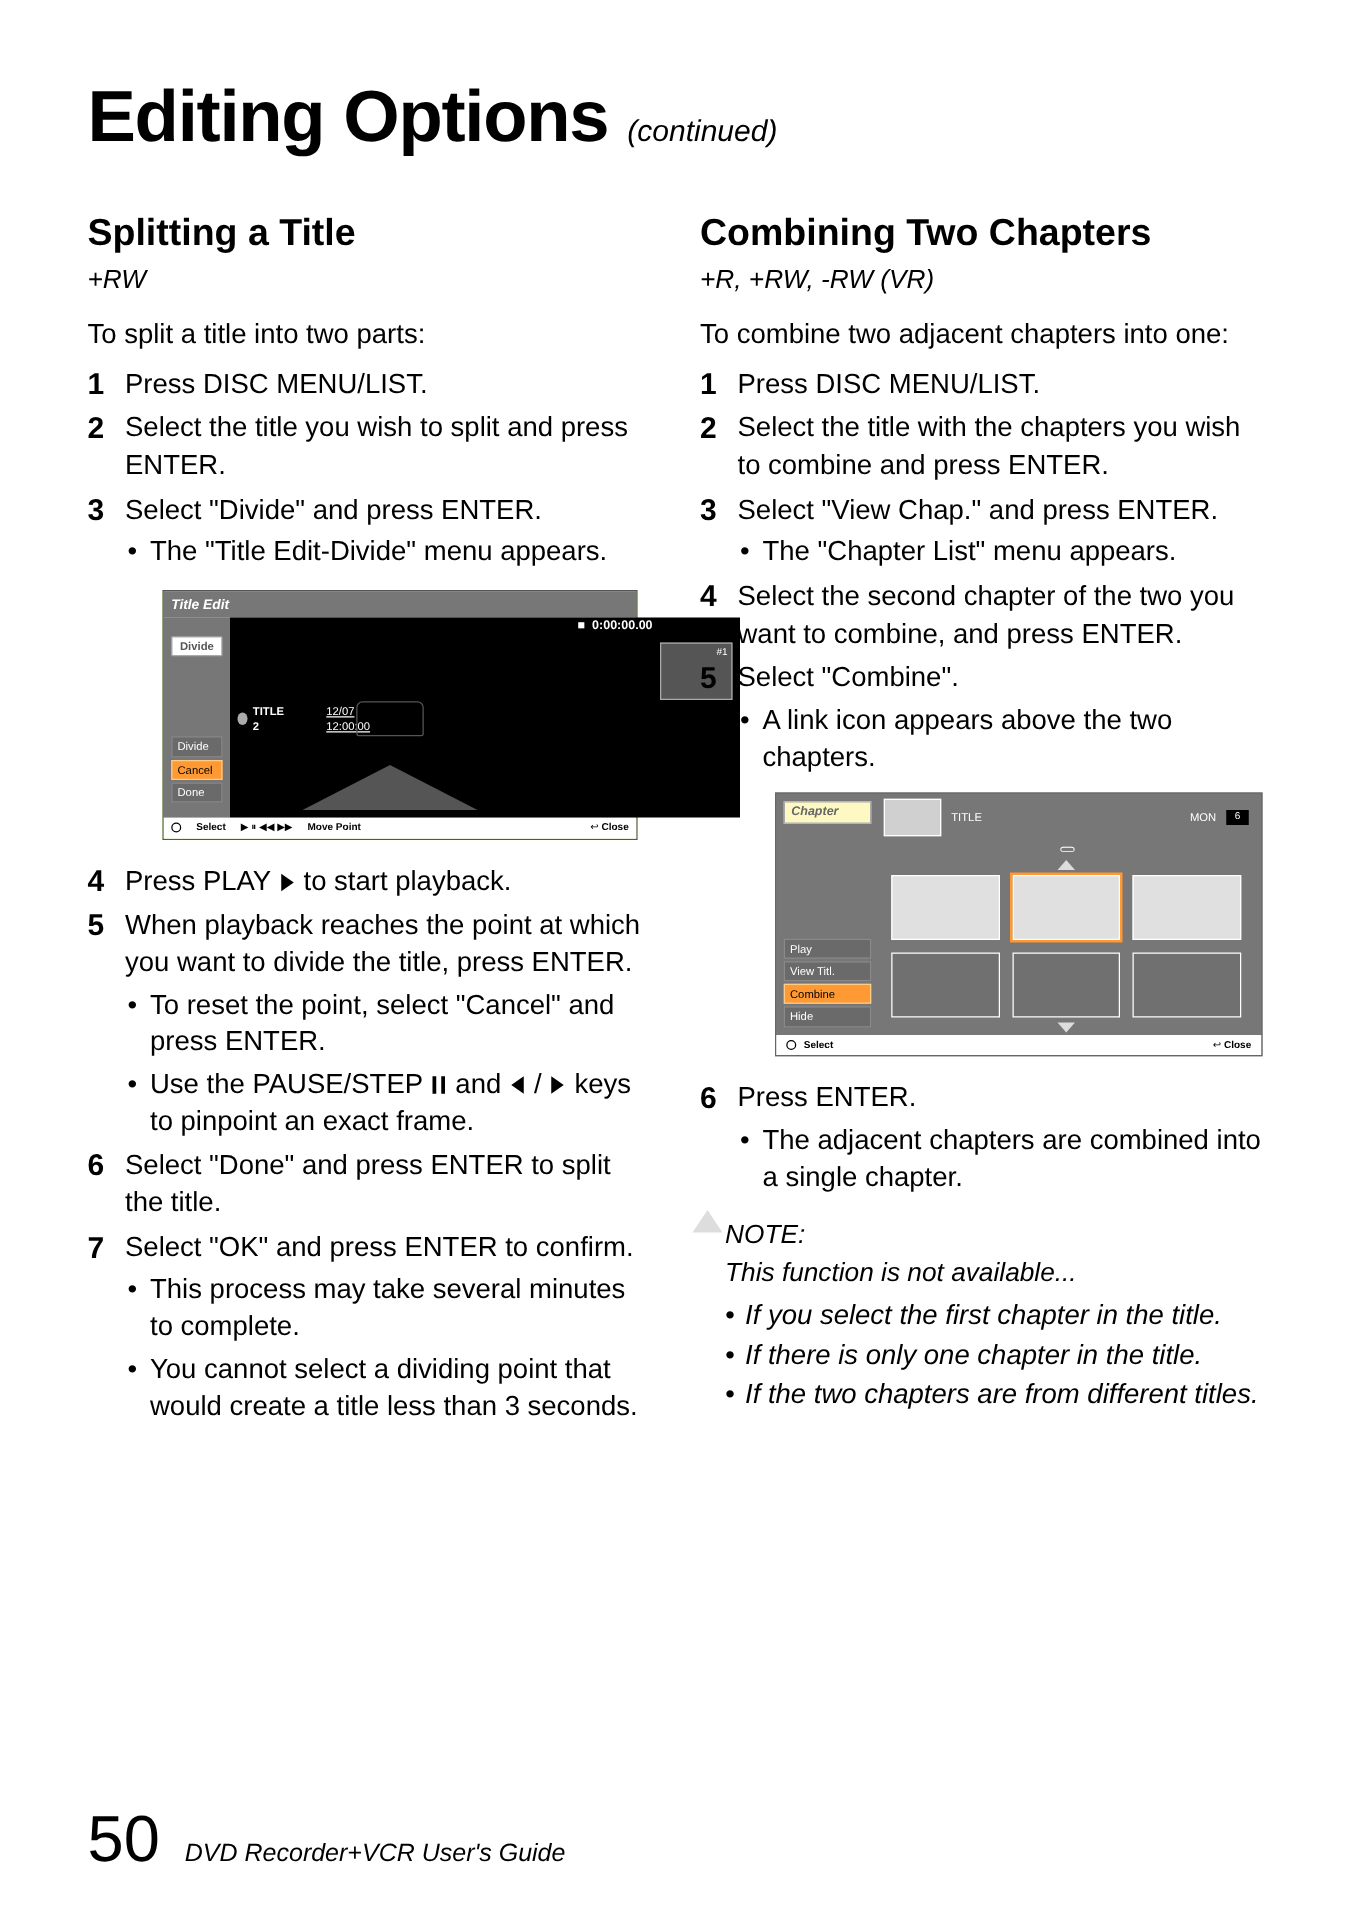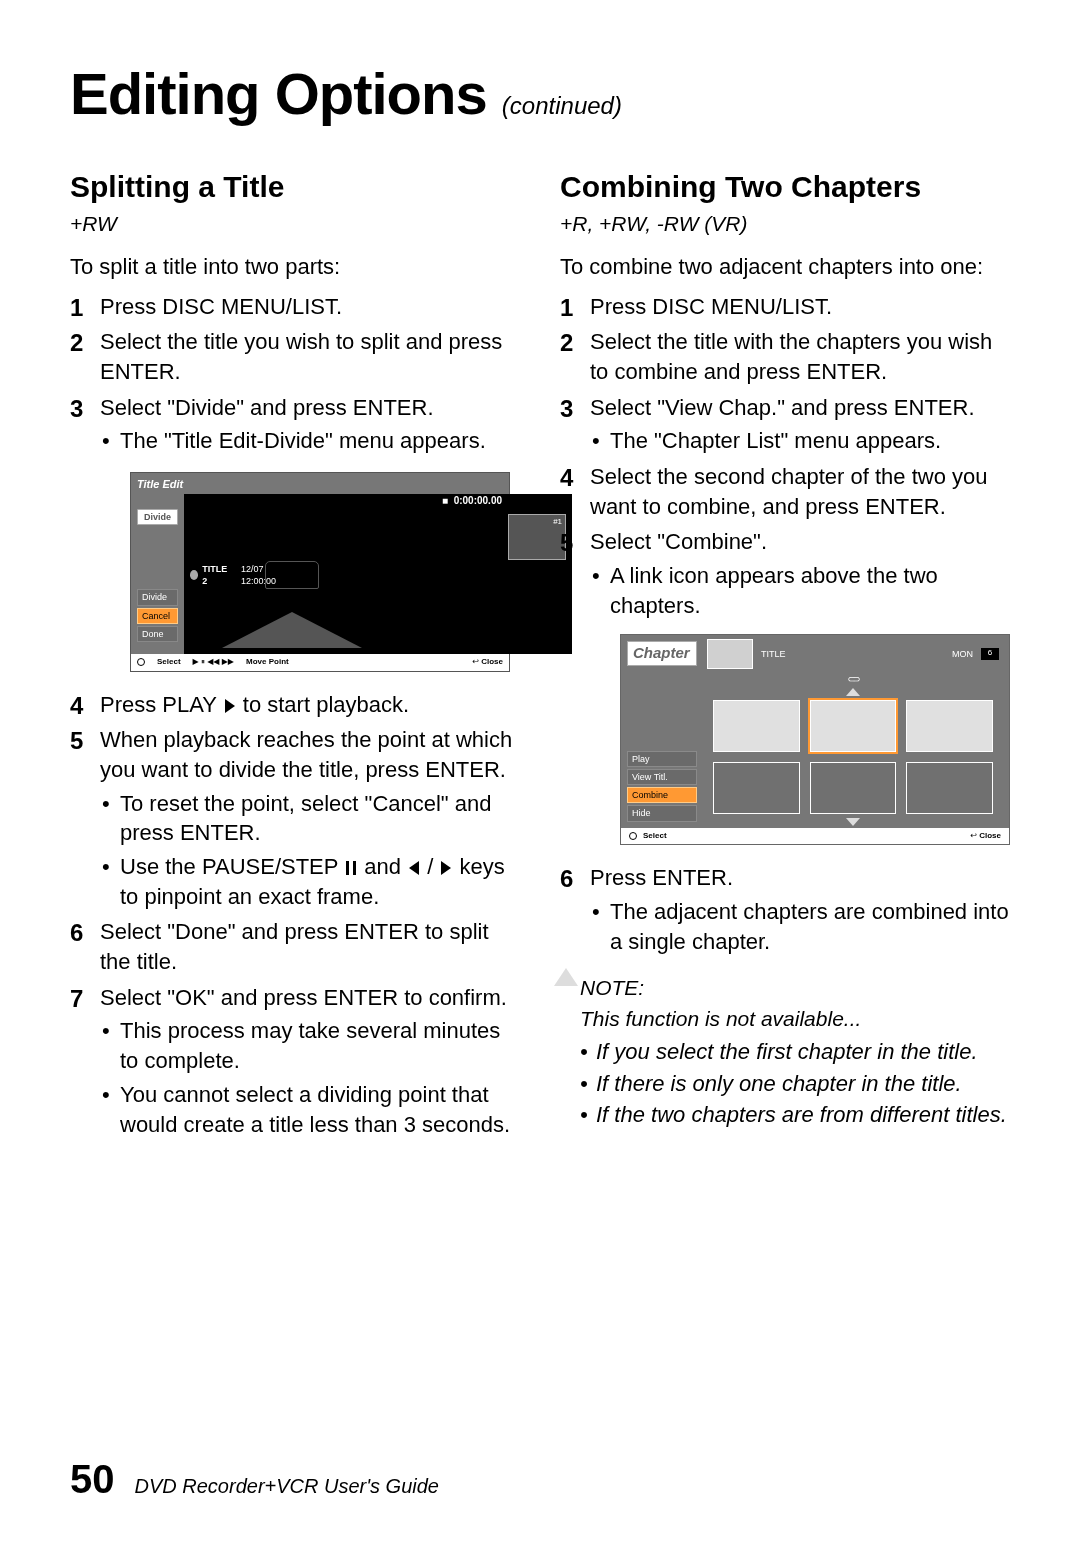--- a/index.html
+++ b/index.html
@@ -152,21 +152,21 @@
   .shot1 .side .menuitem.hl { background:#ff9933; color:#000; border-color:#ffcc88;}
   .shot1 .main {
     flex:1; background:#000; position:relative;
     display:flex; flex-direction:row;
   }
   .shot1 .info {
     color:#fff; font-size:9px; font-weight:700;
     display:flex; align-items:center; gap:4px; padding:2px 6px 0 6px;
   }
   .shot1 .info .disc { width:10px; height:10px; background:#aaa; border-radius:50%; display:inline-block;}
-  .shot1 .info .datetime { font-weight:400; margin-left: 0;}
+  .shot1 .info .datetime { font-weight:400; margin-left: 20px; text-decoration: underline;}
   .shot1 .preview {
     flex:1; margin:2px 70px 2px 10px; background:#d8d8d8;
     position:relative;
   }
   .shot1 .thumb {
     position:absolute; right:6px; top:20px; width:58px; height:46px;
     background:#555; border:1px solid #aaa;
   }
   .shot1 .thumb::after{ content:"#1"; color:#fff; font-size:8px; position:absolute; top:2px; right:3px;}
   .shot1 .car {
@@ -194,21 +194,21 @@
   .shot2 {
     width: 390px; border:1px solid #666; background:#777;
     font-family: Arial, sans-serif; margin: 14px 0 18px 30px;
   }
   .shot2 .body { display:flex; }
   .shot2 .side {
     width:82px; background:#777; padding:6px;
     display:flex; flex-direction:column; gap:2px;
   }
   .shot2 .side .tab {
-    background:#ffffff; color:#666; font-size:15px; font-style:italic; font-weight:700;
+    background:#fef9c3; color:#666; font-size:10px; font-style:italic; font-weight:700;
     padding:1px 5px; border:1px solid #aaa; margin-bottom:auto; display:inline-block;
   }
   .shot2 .side .mitem {
     font-size:9px; color:#fff; border:1px solid #8a8a8a; background:#6a6a6a;
     padding:1px 4px;
   }
   .shot2 .side .mitem.hl { background:#ff9933; color:#000; border-color:#ffcc88;}
   .shot2 .main { flex:1; background:#777; padding:4px 10px 0 4px;}
   .shot2 .topline { display:flex; align-items:center; gap:8px; color:#fff; font-size:9px;}
   .shot2 .topline .thumb0 { width:46px; height:30px; background:#d0d0d0; border:1px solid #fff;
@@ -236,21 +236,21 @@
   }
   .shot2 .botbar .dot { width:8px;height:8px;border:1px solid #000;border-radius:50%;display:inline-block;}
   .shot2 .botbar .b { font-weight:700;}
   .shot2 .botbar .ret { margin-left:auto;}
 
   .footer {
     position: absolute;
     bottom: 40px; left: 70px;
     display:flex; align-items:baseline; gap: 20px;
   }
-  .footer .pnum { font-size: 40px; font-weight:700; }
+  .footer .pnum { font-size: 52px; font-weight:400; }
   .footer .ptxt { font-size: 20px; font-style: italic; }
 
   .play-tri {
     display:inline-block; width:0; height:0;
     border-top:7px solid transparent; border-bottom:7px solid transparent;
     border-left:10px solid #000; vertical-align:middle; margin:0 2px;
   }
   .play-tri.left { border-left:none; border-right:10px solid #000; }
   .pause-ico {
     display:inline-block; vertical-align:middle; width:10px; height:14px; position:relative; margin:0 2px;

